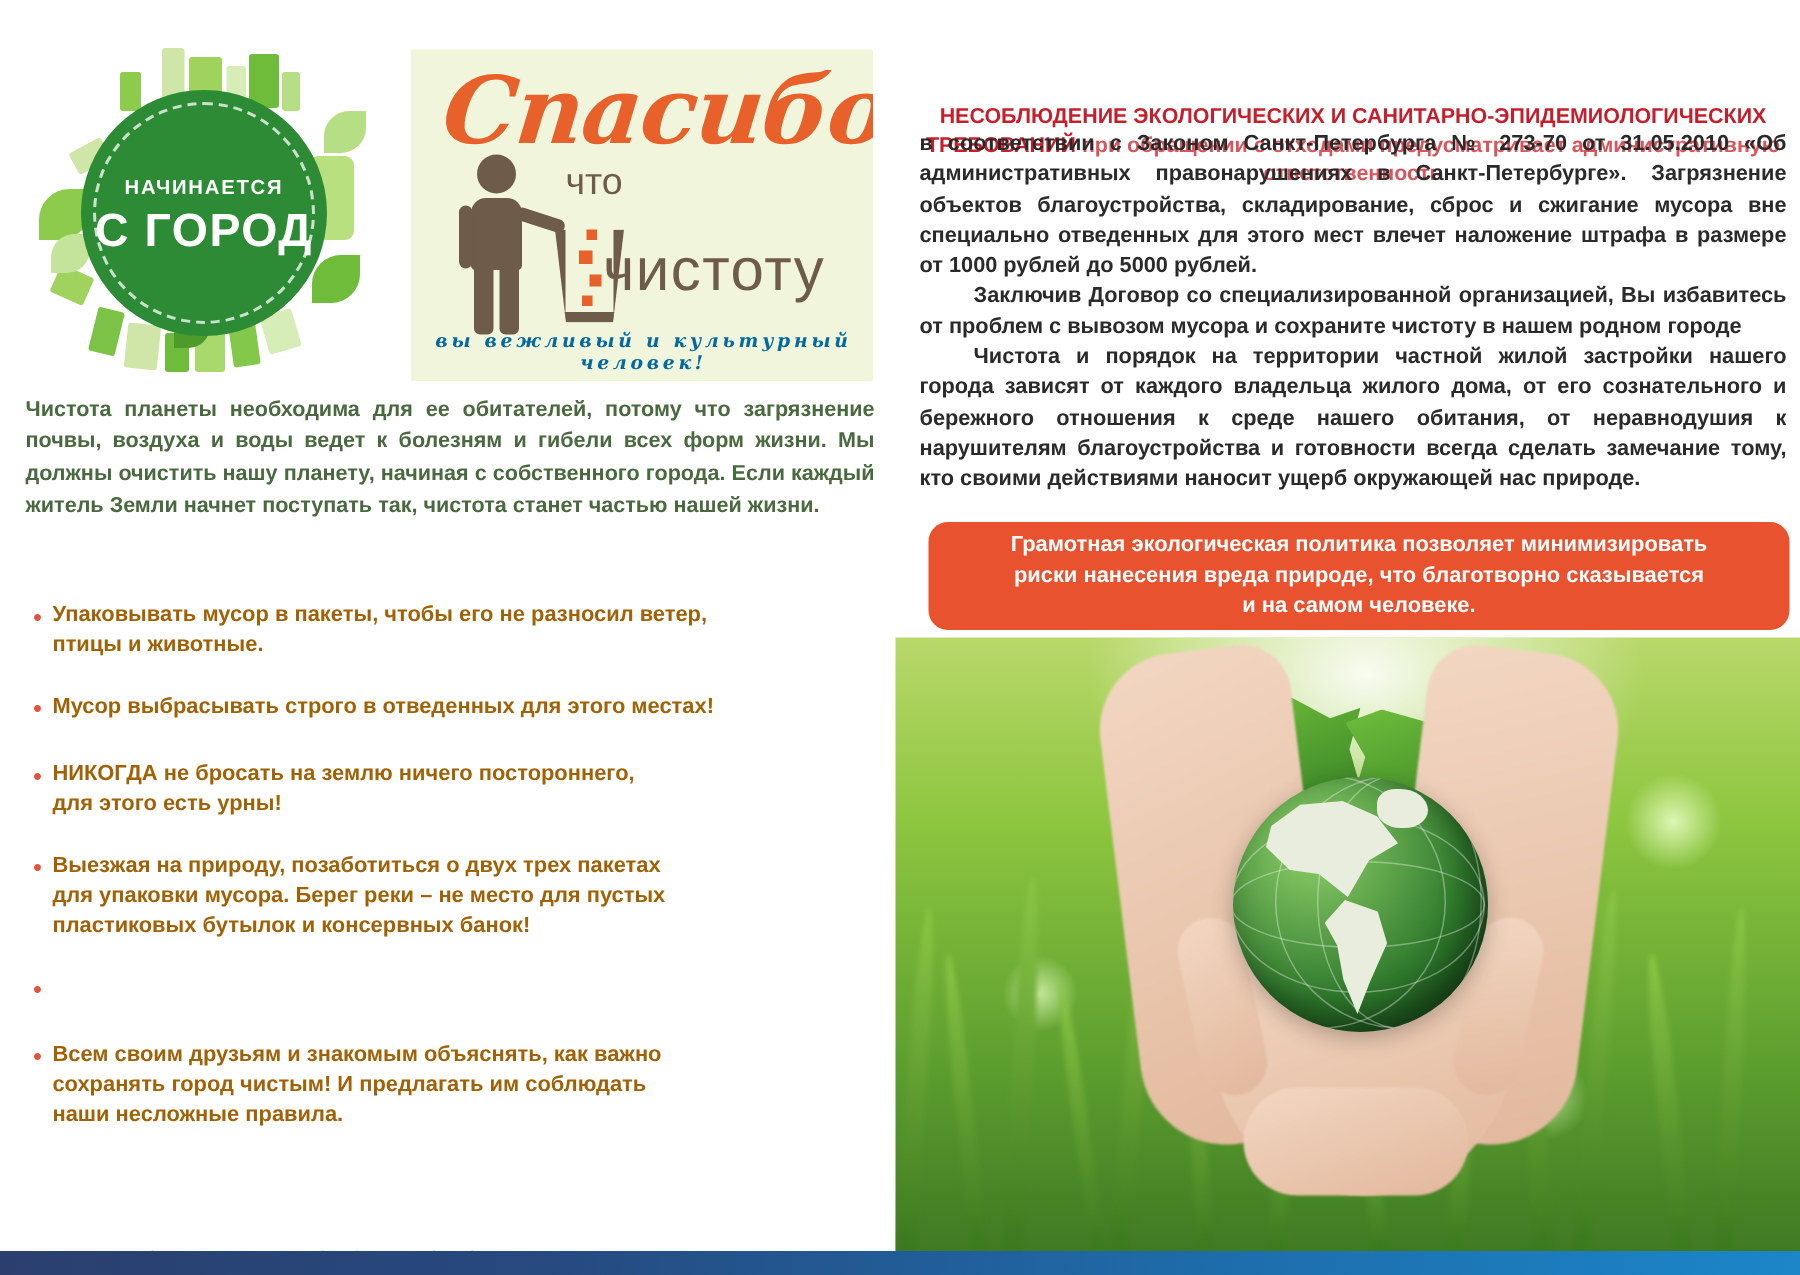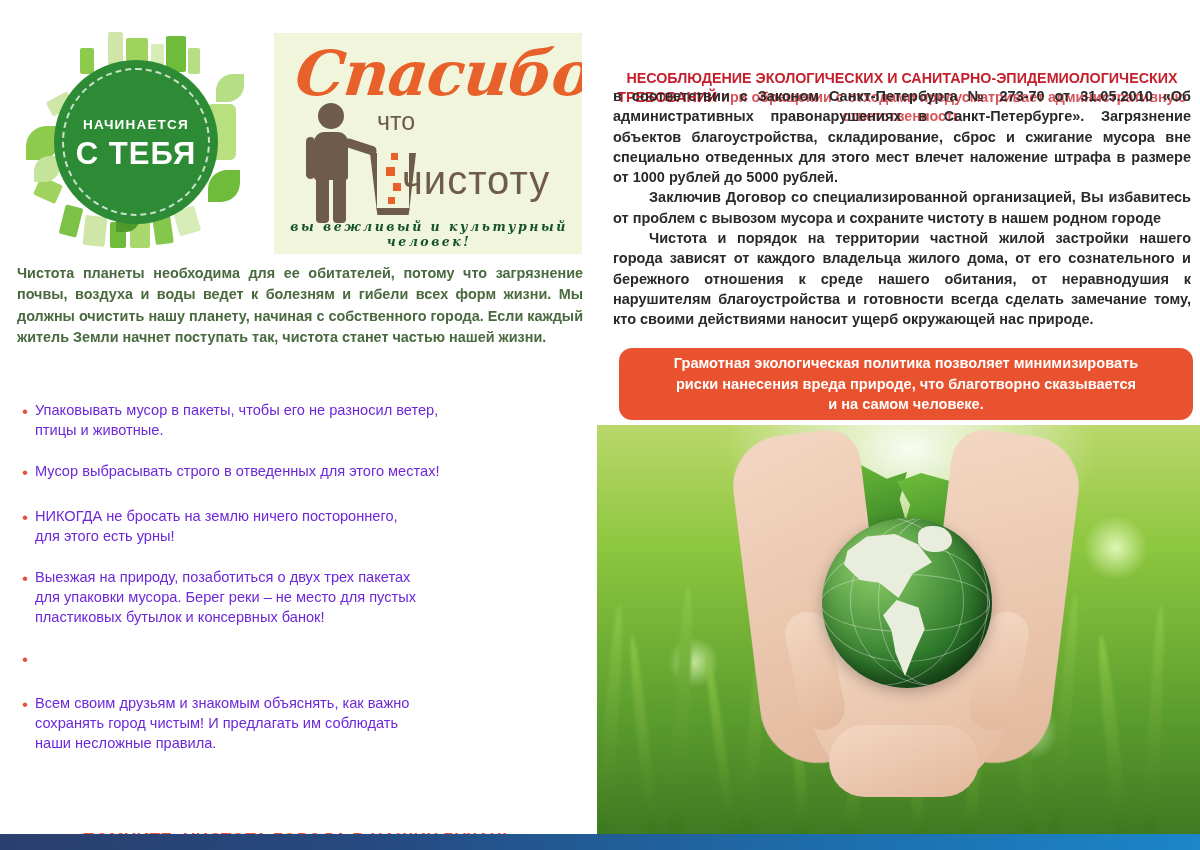--- a/index.html
+++ b/index.html
@@ -44,21 +44,21 @@
     font-family: "DejaVu Serif", serif; font-style: italic; font-weight: 700;
     font-size: 62px; color: #e8612a; letter-spacing: -1px;
     transform: skewX(-6deg);
   }
   .pt-chto { position: absolute; left: 103px; top: 74px; font-size: 25px; color: #6f5b4a; }
   .pt-soblyud { position: absolute; left: 95px; top: 98px; font-size: 28px; color: #6f5b4a; }
   .pt-chistotu { position: absolute; left: 128px; top: 125px; font-size: 40px; color: #6f5b4a; letter-spacing: 1px;}
   .pt-sub {
     position: absolute; left: 10px; top: 186px; width: 290px; text-align: center;
     font-family: "DejaVu Serif", serif; font-style: italic; font-weight: 700;
-    font-size: 12.5px; color: #14532d; letter-spacing: 2.5px;
+    font-size: 12.5px; color: #0369a1; letter-spacing: 2.5px;
   }
   
   .pic-man { position: absolute; left: 30px; top: 70px; width: 60px; height: 120px; }
   .pm-head { position:absolute; left: 14px; top: 0; width: 26px; height: 26px; border-radius: 50%; background:#6f5b4a; }
   .pm-body { position:absolute; left: 10px; top: 29px; width: 34px; height: 48px; border-radius: 10px 10px 3px 3px; background:#6f5b4a; }
   .pm-legL { position:absolute; left: 12px; top: 74px; width: 13px; height: 46px; border-radius: 0 0 4px 4px; background:#6f5b4a; }
   .pm-legR { position:absolute; left: 29px; top: 74px; width: 13px; height: 46px; border-radius: 0 0 4px 4px; background:#6f5b4a; }
   .pm-armD { position:absolute; left: 2px;  top: 34px; width: 9px; height: 42px; border-radius: 5px; background:#6f5b4a; }
   .pm-armU { position:absolute; left: 40px; top: 34px; width: 34px; height: 9px; border-radius: 5px; background:#6f5b4a; transform: rotate(18deg); transform-origin: left center;}
   .pic-bin {
@@ -74,21 +74,21 @@
     font-size: 14.4px; line-height: 1.48; color: #49693f; font-weight: 600;
     text-align: justify;
   }
   .rules-title {
     position: absolute; left: 0; top: 361px; width: 590px; text-align: center;
     color: #e1543a; font-size: 20px; font-weight: 700; letter-spacing: .4px;
   }
   .rules { position: absolute; left: 22px; top: 400px; width: 566px; }
   .rule { display: flex; margin-bottom: 21px; }
   .rule .dot { color: #e1543a; font-size: 17px; line-height: 1.38; margin-right: 7px; flex: 0 0 auto; }
-  .rule .txt { font-size: 14.6px; line-height: 1.38; color: #6d28d9; font-weight: 400; white-space: pre-line; }
+  .rule .txt { font-size: 14.6px; line-height: 1.38; color: #a16207; font-weight: 700; white-space: pre-line; }
   .remember {
     position: absolute; left: 0; top: 830px; width: 590px; text-align: center;
     color: #e1543a; font-size: 17.5px; font-weight: 700; letter-spacing: .2px;
   }
 
   
   .right-col { position: absolute; left: 597px; top: 0; width: 603px; height: 850px; }
   .law-head {
     position: absolute; left: 14px; top: 33px; width: 582px; text-align: center;
     font-size: 14.3px; font-weight: 700; line-height: 1.33; margin-top: 36px;
@@ -164,21 +164,21 @@
         <div class="bldg" style="left:134px;top:186px;width:18px;height:28px;background:#83c84b;transform:rotate(-8deg);"></div>
         <div class="bldg" style="left:156px;top:178px;width:22px;height:26px;background:#d7edb8;transform:rotate(-16deg);"></div>
         <div class="leafdot" style="left:6px;top:96px;width:34px;height:34px;background:#8ccb4c;"></div>
         <div class="leafdot" style="left:14px;top:126px;width:26px;height:26px;background:#c3e49a;"></div>
         <div class="leafdot" style="left:188px;top:140px;width:32px;height:32px;background:#6fbb3a;"></div>
         <div class="leafdot" style="left:196px;top:44px;width:28px;height:28px;background:#b6de84;"></div>
         <div class="leafdot" style="left:96px;top:178px;width:24px;height:24px;background:#4e9b2c;"></div>
       </div>
       <div class="globe"></div>
       <div class="lbl l2">НАЧИНАЕТСЯ</div>
-      <div class="lbl l3">С ТЕБЯ</div>
+      <div class="lbl l3">С ГОРОД</div>
     </div>
 
     <div class="poster-thanks">
       <div class="pt-spasibo">Спасибо,</div>
       <div class="pic-man">
         <div class="pm-head"></div>
         <div class="pm-body"></div>
         <div class="pm-legL"></div>
         <div class="pm-legR"></div>
         <div class="pm-armD"></div>

